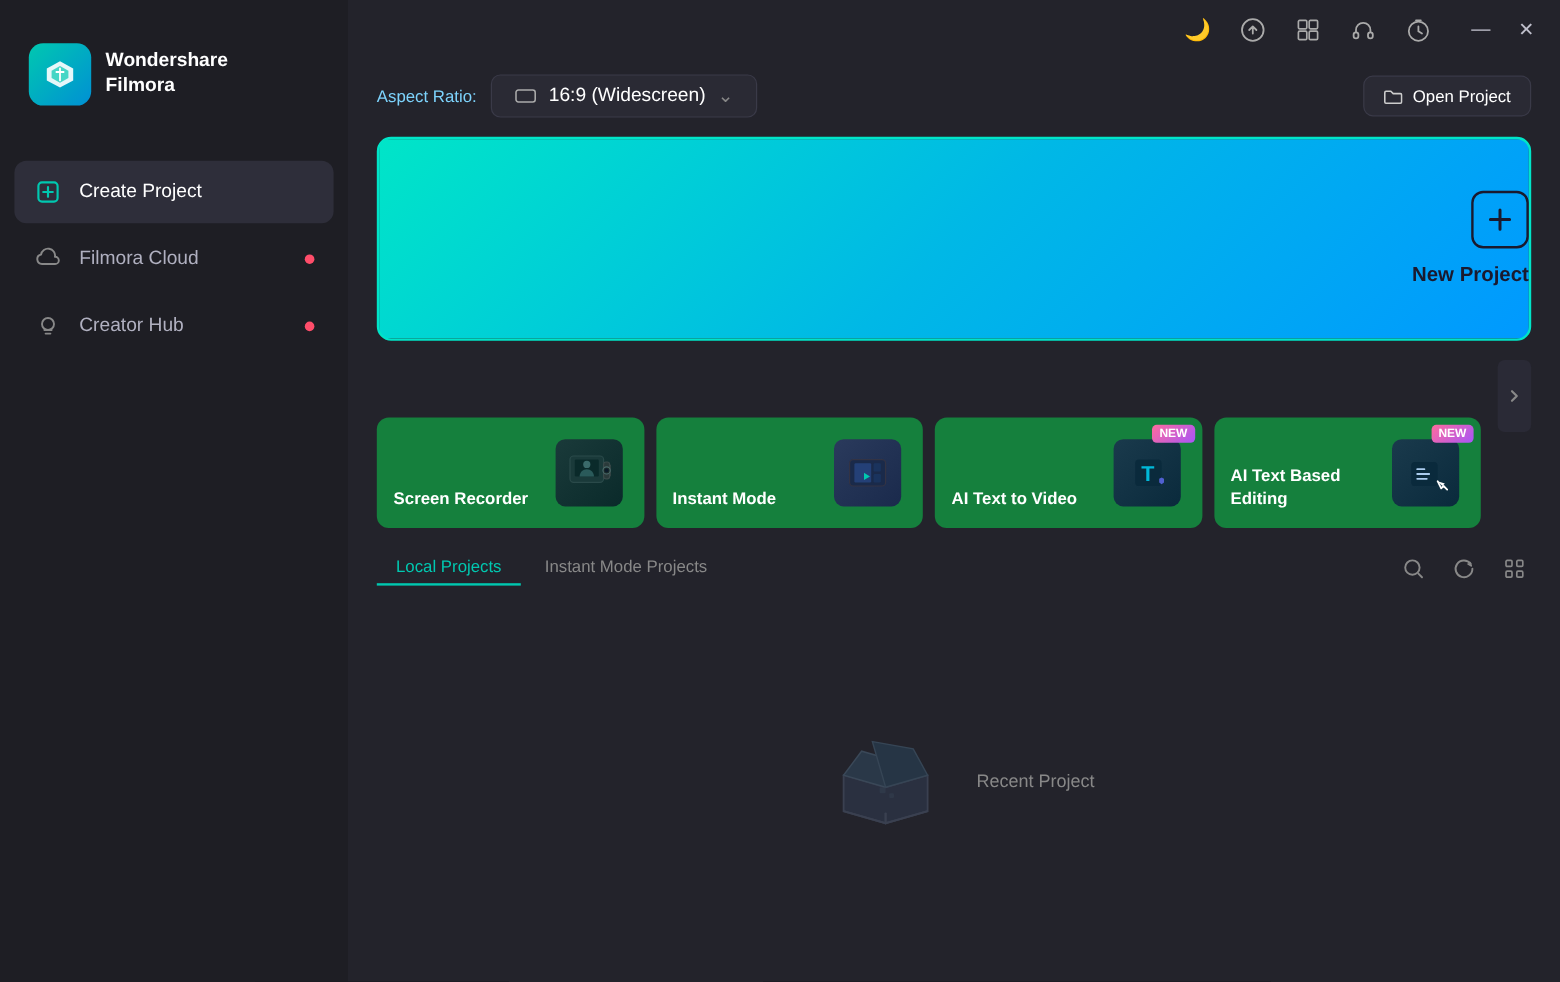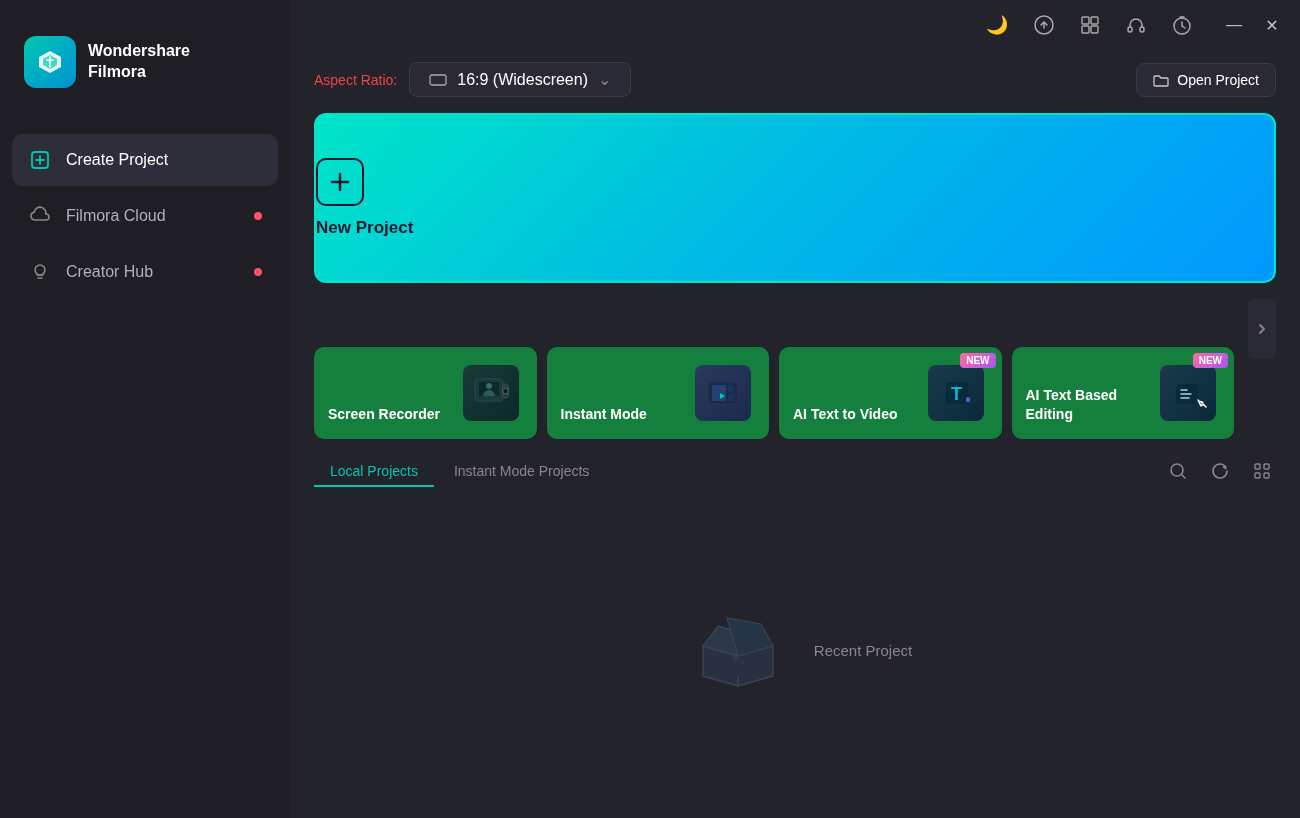--- a/index.html
+++ b/index.html
@@ -174,21 +174,21 @@
     }
 
     .aspect-left {
       display: flex;
       align-items: center;
       gap: 12px;
     }
 
     .aspect-label {
       font-size: 14px;
-      color: #ef4444;
+      color: #7dd3fc;
     }
 
     .aspect-select {
       background: #2a2a34;
       border: 1px solid #3a3a48;
       border-radius: 8px;
       padding: 7px 19px;
       color: #fff;
       font-size: 16px;
       display: flex;
@@ -217,21 +217,21 @@
     }
 
     
     .new-project-banner {
       width: 100%;
       height: 170px;
       background: linear-gradient(135deg, #00e5c8 0%, #00b8e6 50%, #0099ff 100%);
       border-radius: 12px;
       border: 2px solid #00e5c8;
       display: flex;
-      align-items: flex-start;
+      align-items: flex-end;
       justify-content: center;
       flex-direction: column;
       gap: 12px;
       cursor: pointer;
       flex-shrink: 0;
       margin-bottom: 16px;
     }
 
     .new-project-icon {
       width: 48px;
@@ -305,21 +305,21 @@
       justify-content: center;
       cursor: pointer;
       color: #888;
       flex-shrink: 0;
       margin-left: 4px;
     }
 
     
     .projects-tabs {
       display: flex;
-      align-items: flex-start;
+      align-items: flex-end;
       justify-content: space-between;
       margin-bottom: 16px;
       flex-shrink: 0;
     }
 
     .tabs-left {
       display: flex;
       gap: 4px;
     }
 

